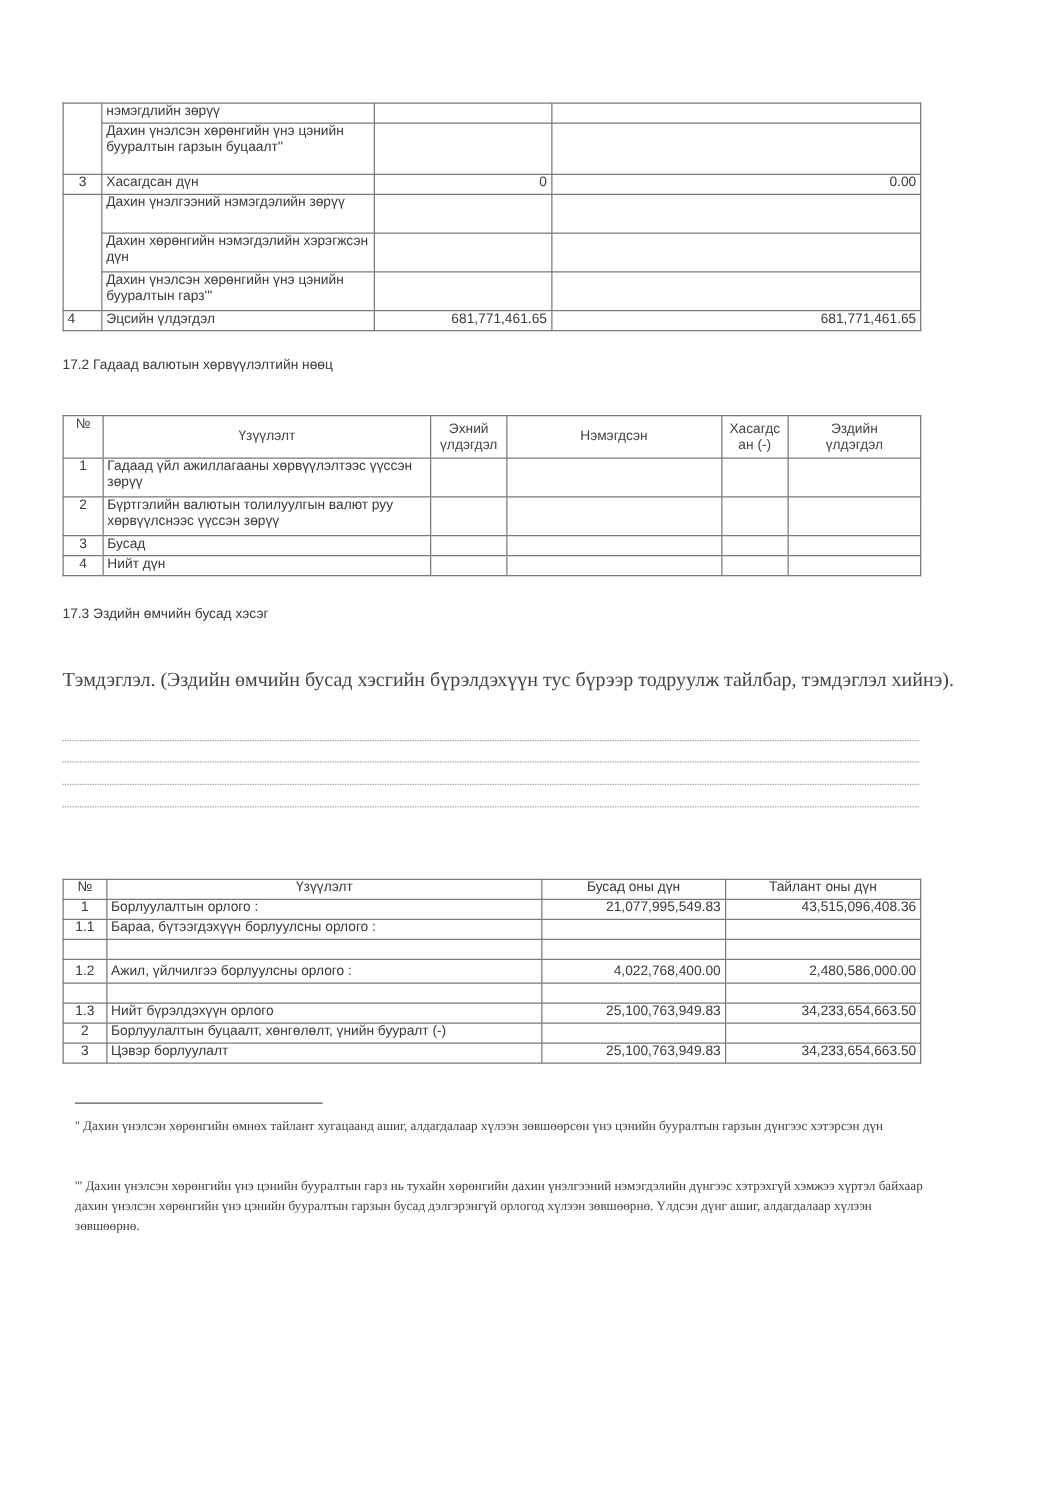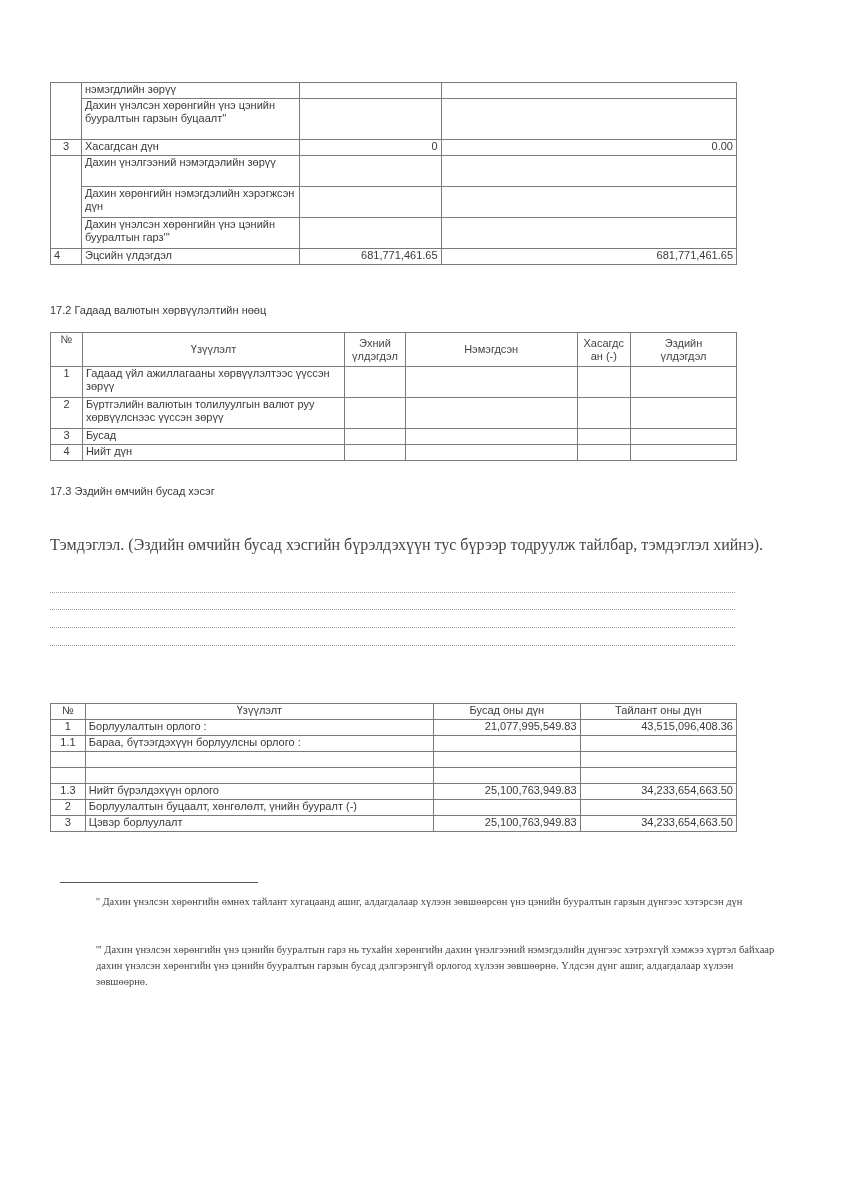--- a/index.html
+++ b/index.html
@@ -36,21 +36,21 @@
 
   
   #t3 { left: 50px; top: 703px; width: 687px; }
   #t3 td { height: 15px; }
   #t3 td.c0 { width: 28px; text-align: center; }
   #t3 td.c1 { width: 344px; }
   #t3 td.c2 { width: 140px; }
   #t3 td.c3 { width: 150px; }
 
   .fn-rule { position: absolute; left: 60px; top: 882px; width: 198px; border-top: 1px solid #555; }
-  .fn { position: absolute; left: 60px; width: 690px; font-family: "Liberation Serif", serif; font-size: 10.5px; line-height: 16px; color: #444; margin-left: 36px; }
+  .fn { position: absolute; left: 60px; width: 690px; font-family: "Liberation Serif", serif; font-size: 10.5px; line-height: 16px; color: #444; }
 </style>
 </head>
 <body>
 
 <table id="t1">
   <tbody>
       <tr>
     <td class="c0" rowspan="2"></td>
     <td class="c1">нэмэгдлийн зөрүү</td>
     <td class="c2 num"></td>
@@ -85,21 +85,21 @@
   </tr>
   <tr>
     <td class="c0" style="text-align:left">4</td>
     <td class="c1">Эцсийн үлдэгдэл</td>
     <td class="c2 num">681,771,461.65</td>
     <td class="c3 num">681,771,461.65</td>
   </tr>
 </tbody>
   </table>
 
-<div class="h2" style="top:304px;">17.2 Гадаад валютын хөрвүүлэлтийн нөөц</div>
+<div class="h2" style="top:286px;">17.2 Гадаад валютын хөрвүүлэлтийн нөөц</div>
 
 <table id="t2">
   <tbody>
       <tr>
     <th class="c0" style="vertical-align:top;">№</th>
     <th style="width:248px;">Үзүүлэлт</th>
     <th style="width:52px;">
       <span>Эхний</span><br>
       <span>үлдэгдэл</span>
     </th>
@@ -175,20 +175,26 @@
     <td class="c2 num"></td>
     <td class="c3 num"></td>
   </tr>
   <tr>
     <td class="c0"></td>
     <td class="c1"></td>
     <td class="c2 num"></td>
     <td class="c3 num"></td>
   </tr>
   <tr>
+    <td class="c0" style="height:18px;vertical-align:middle">1.2</td>
+    <td class="c1" style="vertical-align:middle">Ажил, үйлчилгээ борлуулсны орлого :</td>
+    <td class="c2 num" style="vertical-align:middle">4,022,768,400.00</td>
+    <td class="c3 num" style="vertical-align:middle">2,480,586,000.00</td>
+  </tr>
+  <tr>
     <td class="c0"></td>
     <td class="c1"></td>
     <td class="c2 num"></td>
     <td class="c3 num"></td>
   </tr>
   <tr>
     <td class="c0">1.3</td>
     <td class="c1">Нийт бүрэлдэхүүн орлого</td>
     <td class="c2 num">25,100,763,949.83</td>
     <td class="c3 num">34,233,654,663.50</td>

